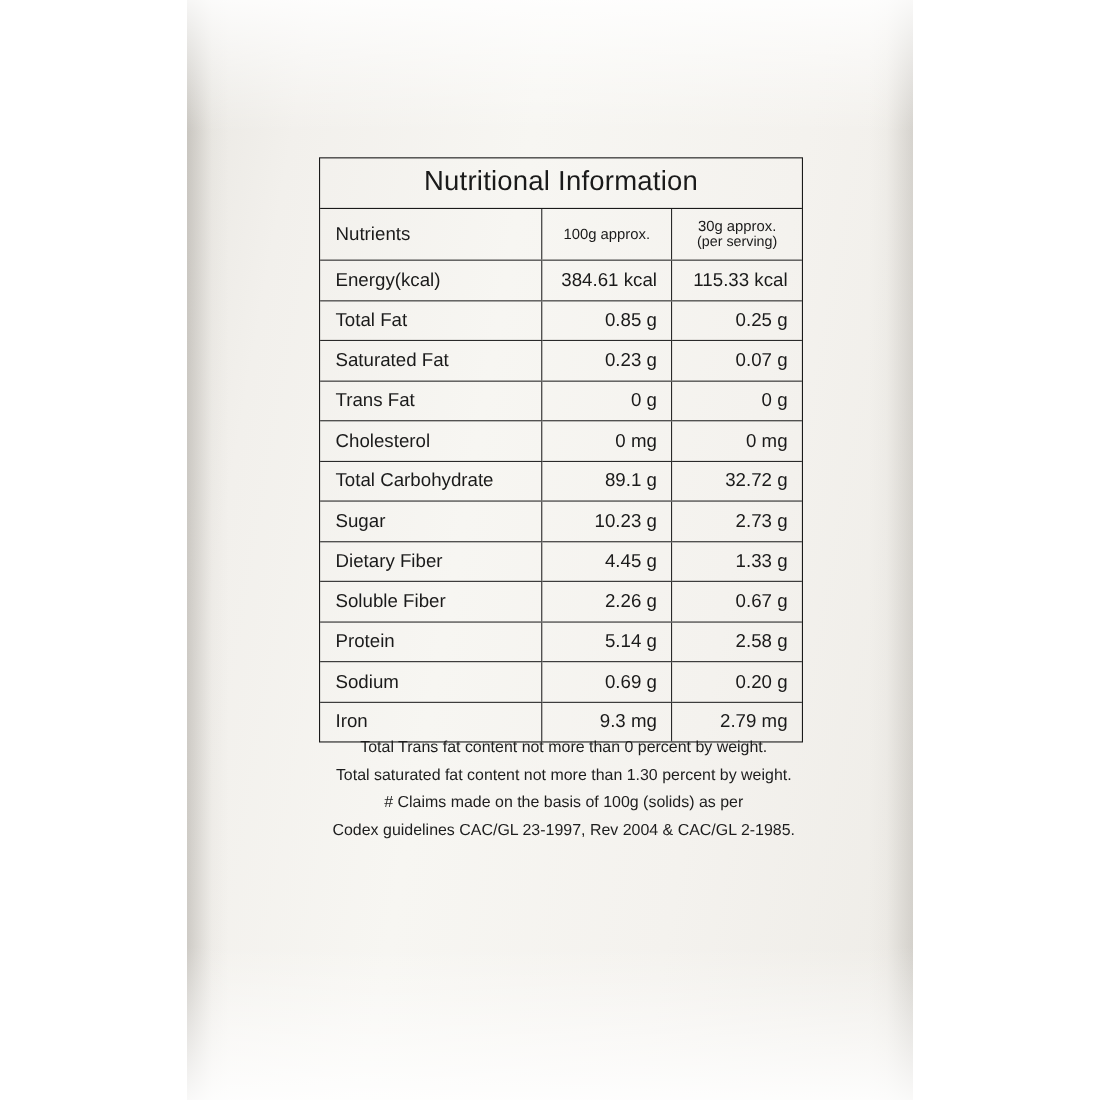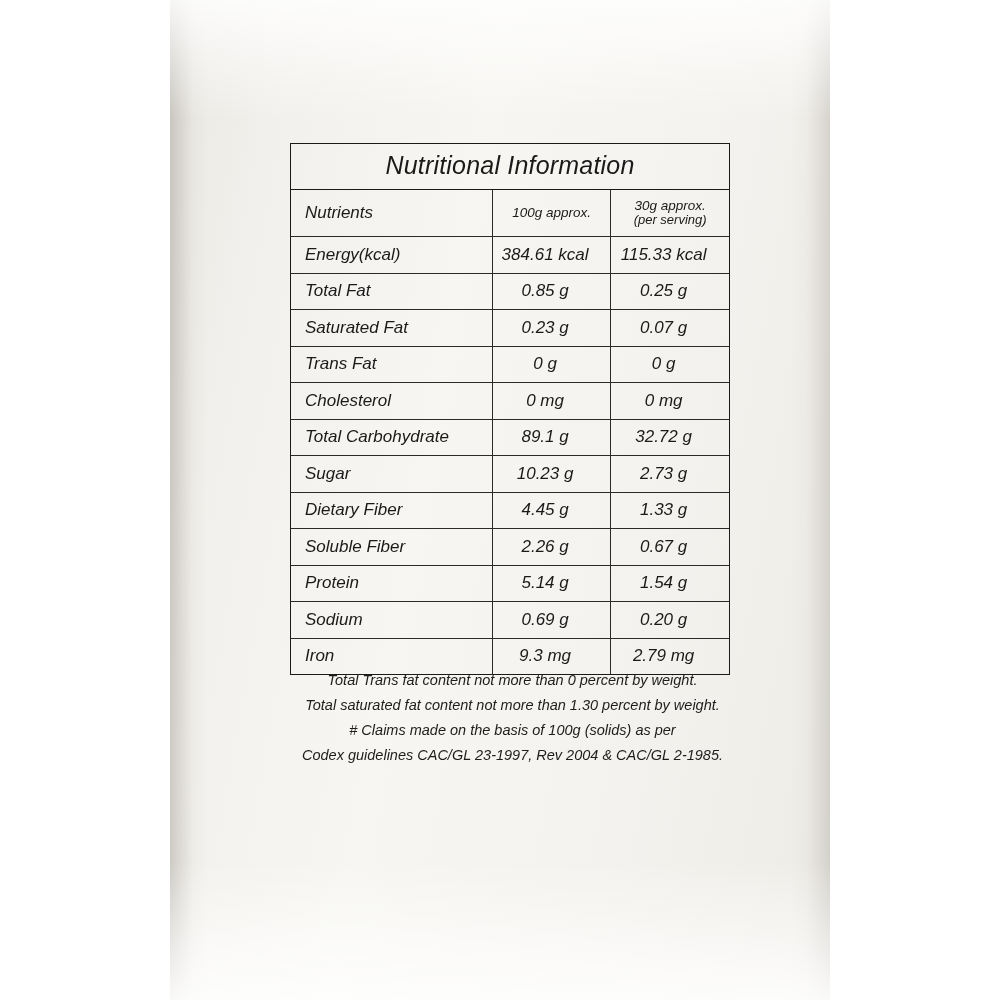--- a/index.html
+++ b/index.html
@@ -10,21 +10,20 @@
     background: #ffffff;
     font-family: "Liberation Sans", sans-serif;
   }
 
   #page {
     position: relative;
     width: 1000px;
     height: 1000px;
     overflow: hidden;
     background: #ffffff;
-    font-style: italic;
   }
 
   
   .label-photo {
     position: absolute;
     left: 170px;
     top: 0px;
     width: 660px;
     height: 1000px;
     background:
@@ -102,21 +101,21 @@
   }
 
   .col-nutrient {
     width: 46%;
     text-align: left;
     padding-left: 14px !important;
     font-weight: normal;
   }
   .col-val {
     width: 27%;
-    text-align: center;
+    text-align: right;
     padding-right: 13px !important;
     border-left: 1.2px solid #2a2a2a;
   }
 
   .head-row th {
     height: 46px;
     font-weight: normal;
     font-size: 14px;
     vertical-align: middle;
   }
@@ -226,21 +225,21 @@
           <td class="col-val">1.33 g</td>
         </tr>
         <tr class="data-row">
           <td class="col-nutrient">Soluble Fiber</td>
           <td class="col-val">2.26 g</td>
           <td class="col-val">0.67 g</td>
         </tr>
         <tr class="data-row">
           <td class="col-nutrient">Protein</td>
           <td class="col-val">5.14 g</td>
-          <td class="col-val">1.54 g</td>
+          <td class="col-val">2.58 g</td>
         </tr>
         <tr class="data-row">
           <td class="col-nutrient">Sodium</td>
           <td class="col-val">0.69 g</td>
           <td class="col-val">0.20 g</td>
         </tr>
         <tr class="data-row">
           <td class="col-nutrient">Iron</td>
           <td class="col-val">9.3 mg</td>
           <td class="col-val">2.79 mg</td>

